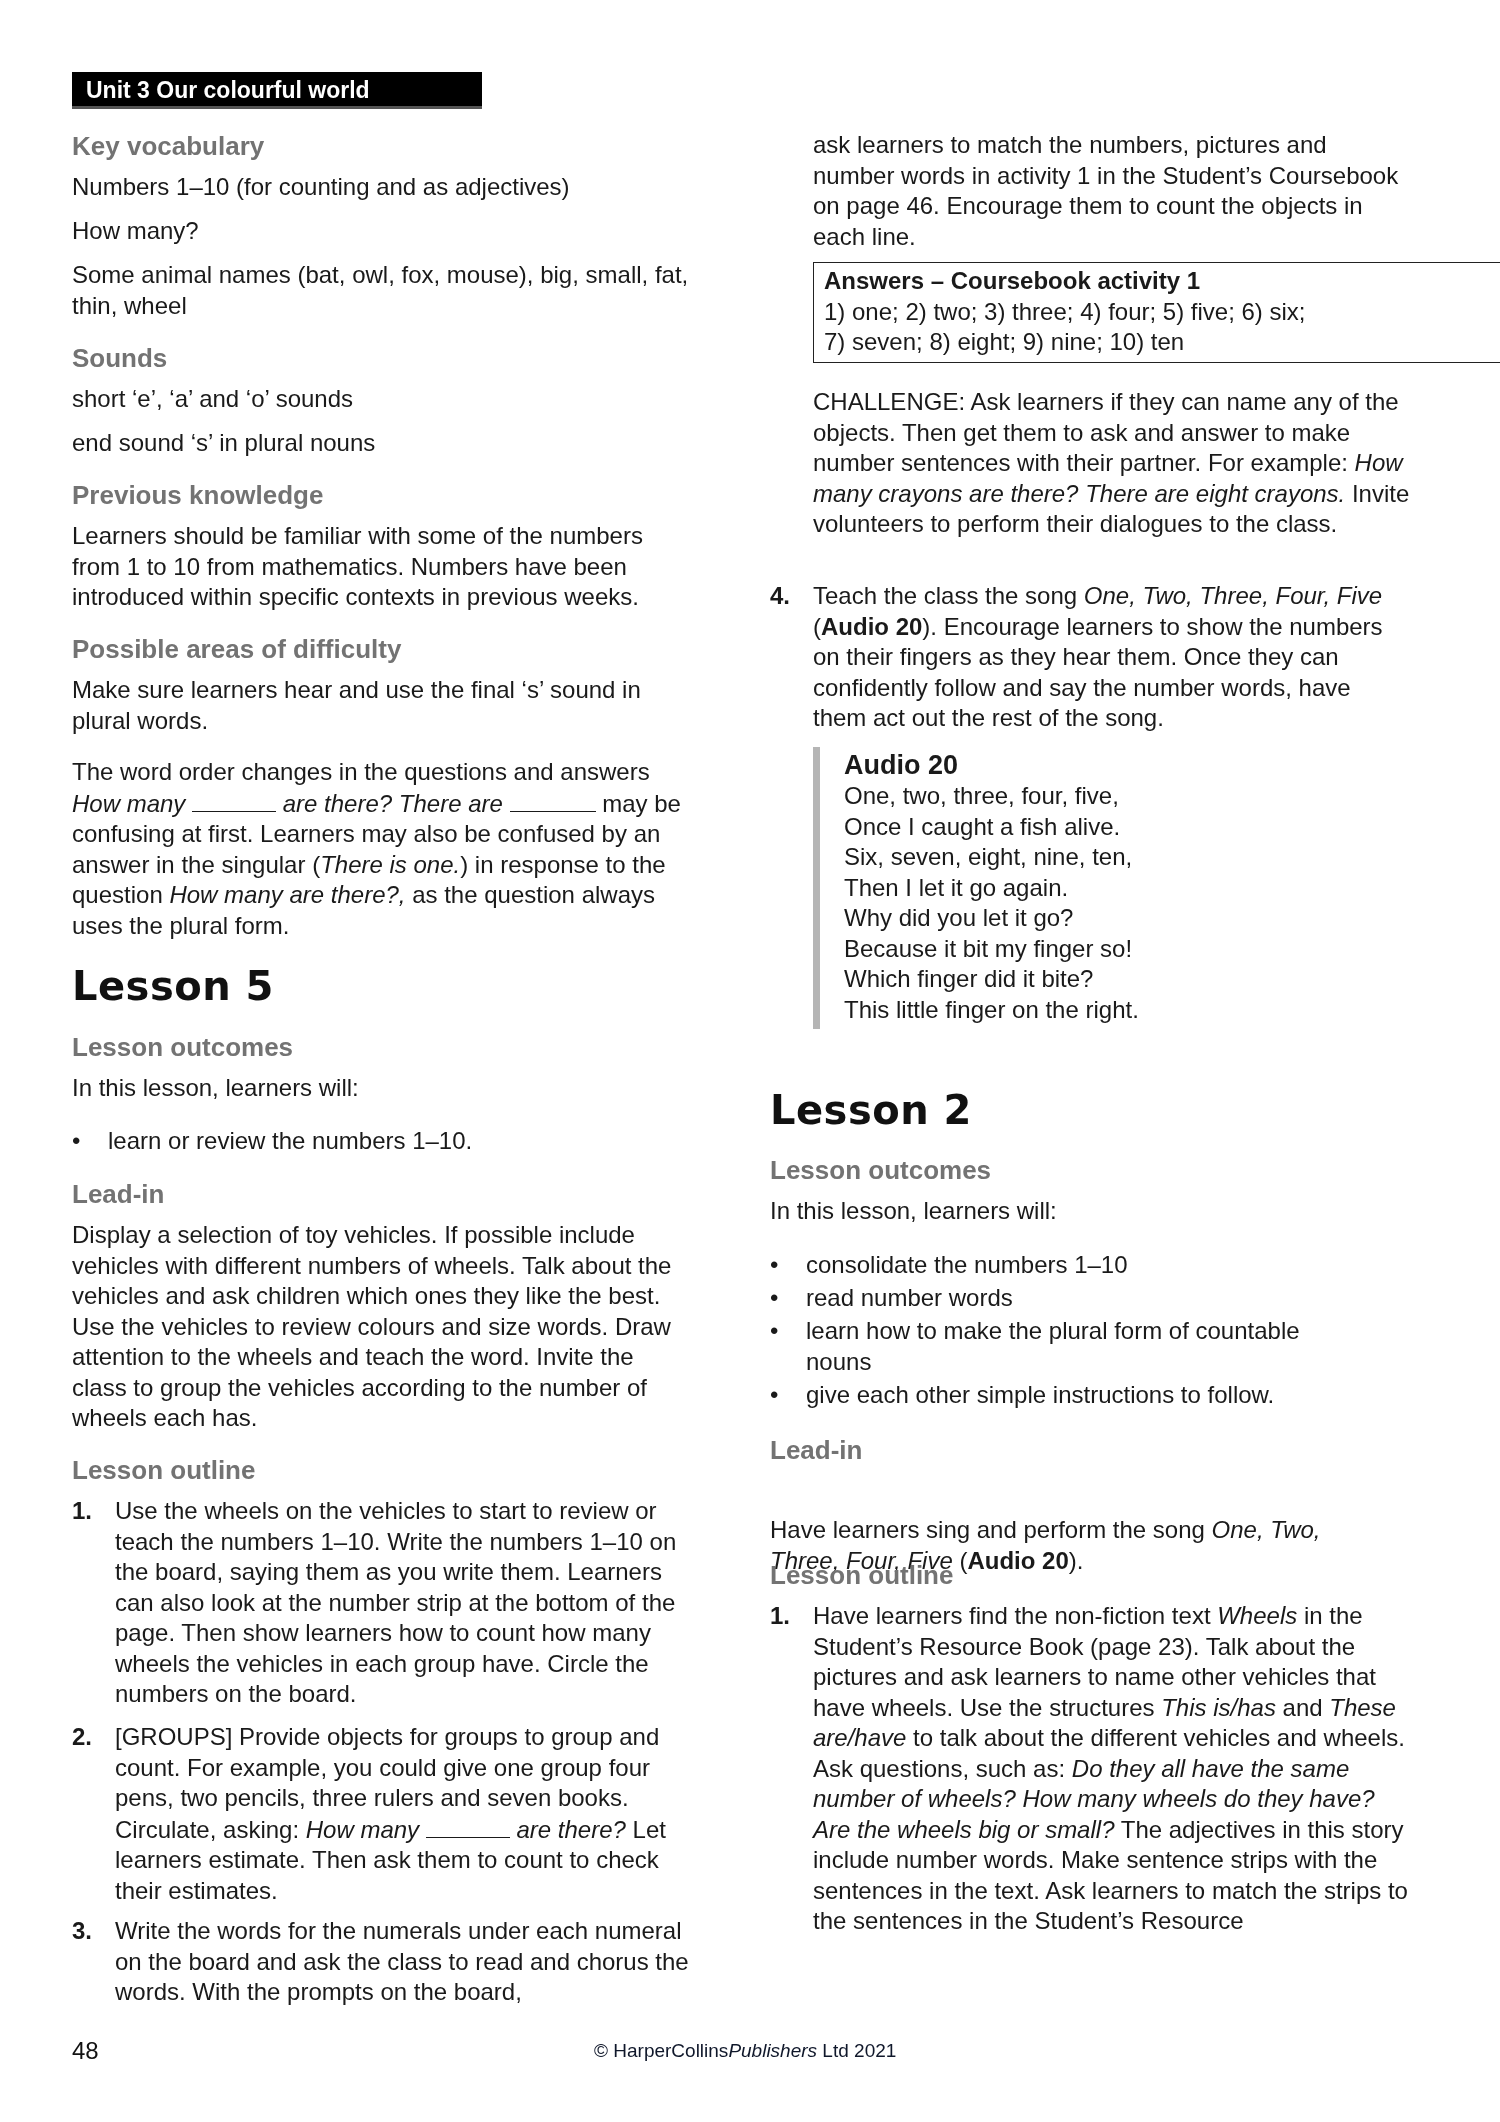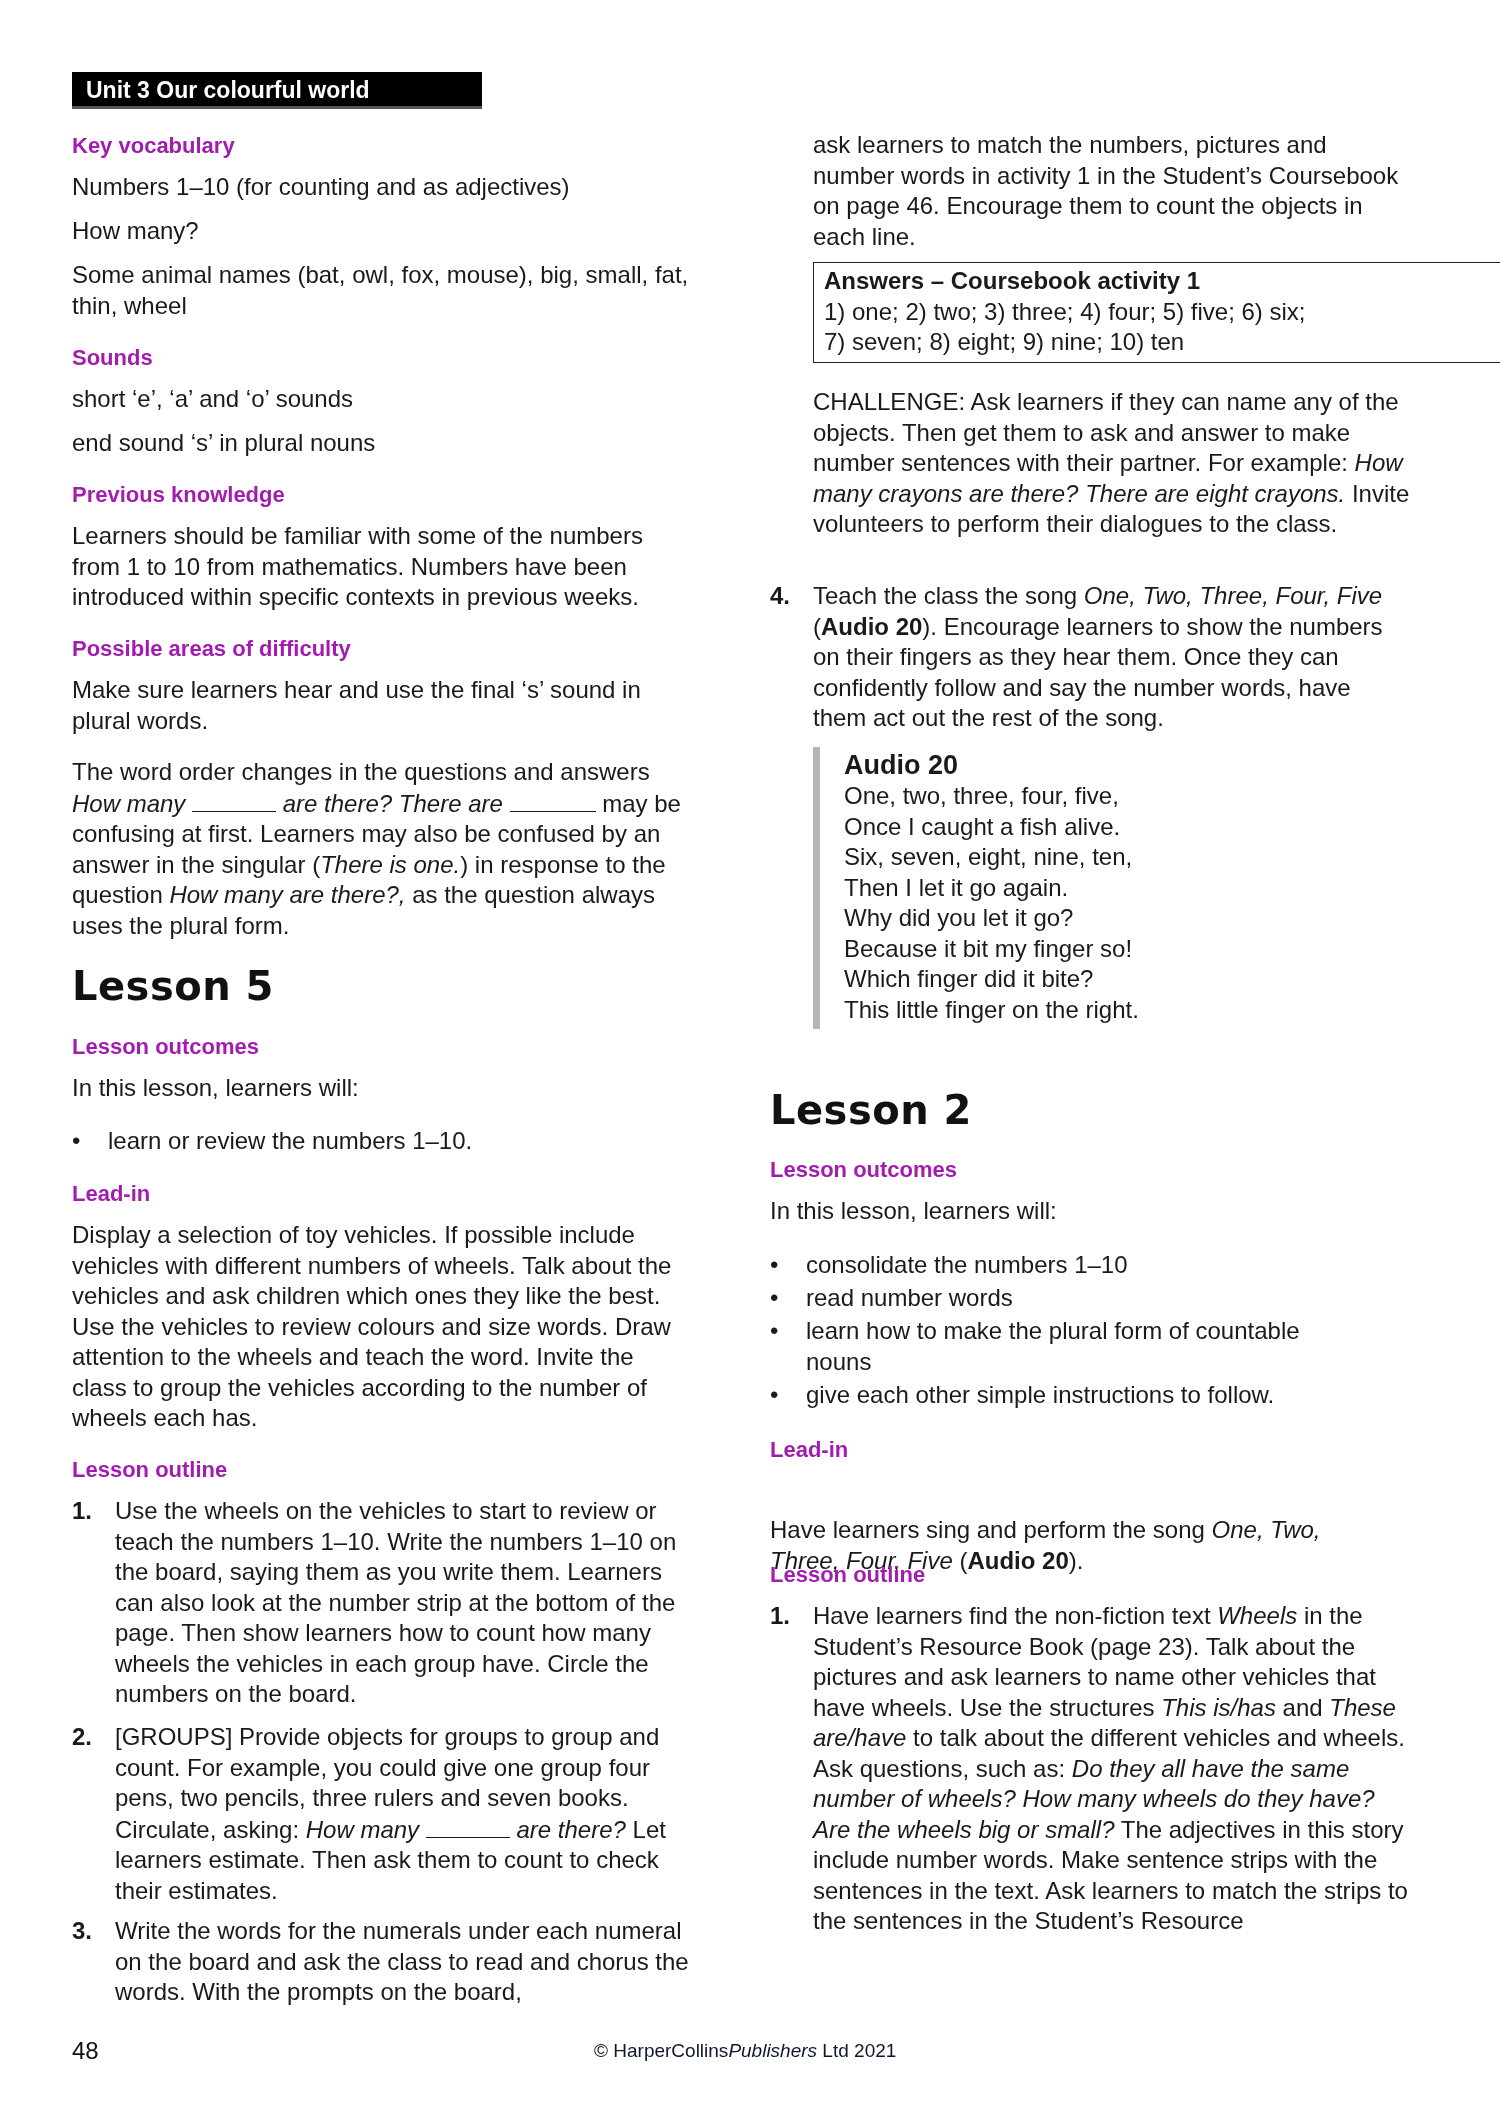--- a/index.html
+++ b/index.html
@@ -2,21 +2,21 @@
 <html><head>
 <meta charset="utf-8">
 <style>
   * { box-sizing: border-box; margin: 0; padding: 0; }
   html, body { width: 1500px; height: 2122px; background: #ffffff; }
   body { position: relative; font-family: "Liberation Sans", sans-serif; color: #1a1a1a; font-size: 24px; line-height: 30.5px; overflow: hidden; }
   .col { position: absolute; top: 0; }
   #col-left { left: 72px; width: 630px; }
   #col-right { left: 770px; width: 640px; }
   .unit-tag { position: absolute; left: 72px; top: 72px; width: 410px; height: 37px; background: #000; color: #fff; font-weight: bold; font-size: 23px; line-height: 37px; padding-left: 14px; border-bottom: 3px solid #555; }
-  h2 { font-size: 22px; font-weight: bold; line-height: 36px; color: #a21caf; }
+  h2 { font-size: 26px; font-weight: bold; line-height: 36px; color: #737373; }
   h1 { font-family: "DejaVu Sans", sans-serif; font-size: 40px; font-weight: bold; line-height: 48px; color: #111; letter-spacing: 0.5px; }
   p { margin: 0; }
   em, i { font-style: italic; }
   b { font-weight: bold; }
   .blank { display: inline-block; border-bottom: 1.5px solid #1a1a1a; height: 24px; vertical-align: baseline; }
   .bullet { position: relative; padding-left: 36px; }
   .bullet::before { content: "•"; position: absolute; left: 0; top: 0; }
   .num { position: relative; padding-left: 43px; }
   .num .n { position: absolute; left: 0; top: 0; font-weight: bold; }
   .answer-box { border: 1.5px solid #222; padding: 3px 10px 4px 10px; width: 699px; margin-left: 43px; }

